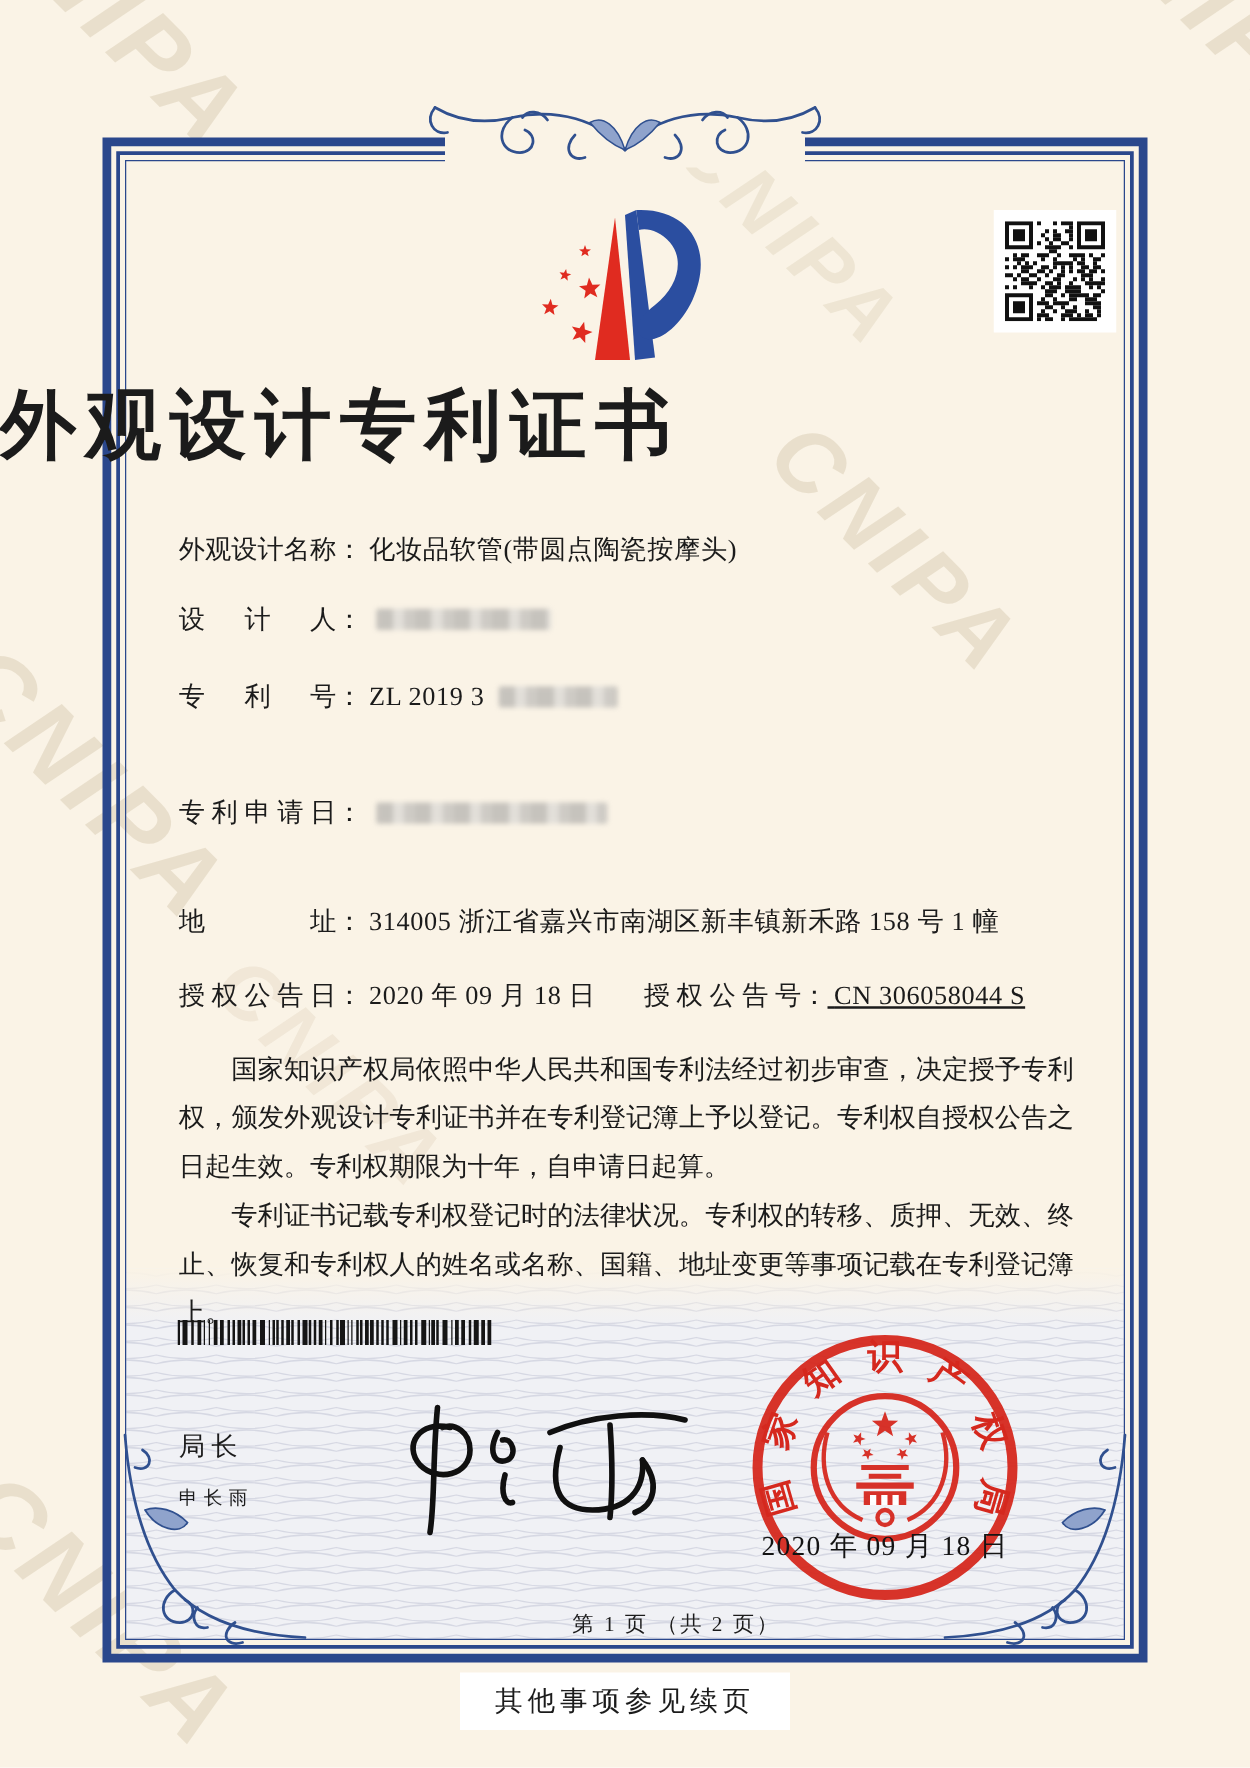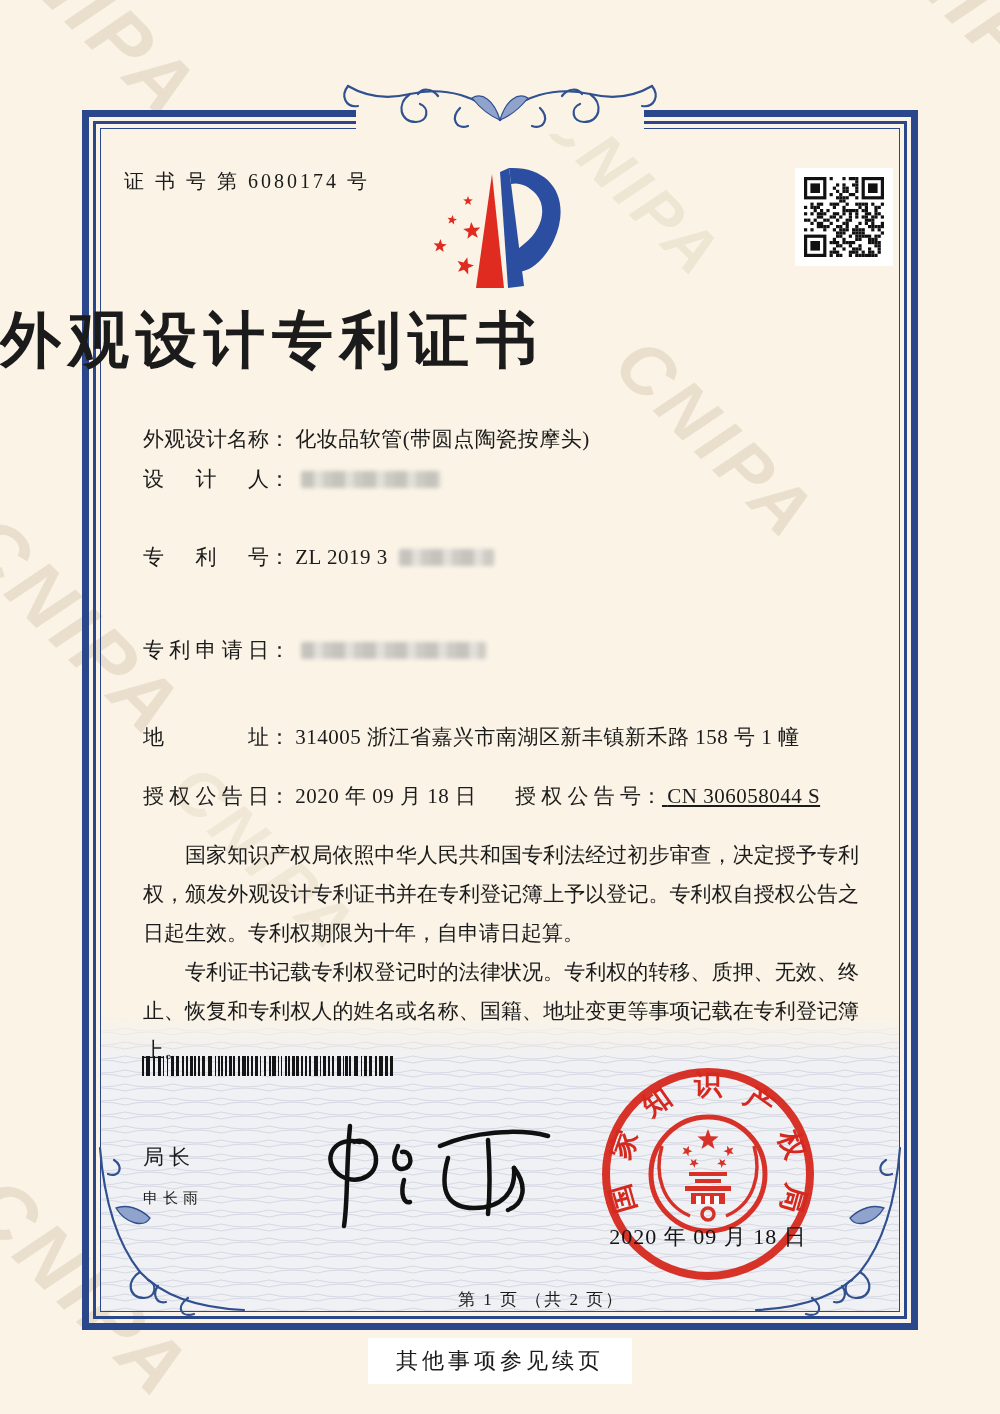--- a/index.html
+++ b/index.html
@@ -35,21 +35,21 @@
   #doc-title{position:absolute;left:0;top:300px;width:100%;font-size:61px;
              font-weight:bold;letter-spacing:7px;z-index:4;}
   
   .row{position:absolute;left:143px;width:740px;font-size:21px;line-height:28px;z-index:4;white-space:nowrap;}
   .lab{display:inline-block;width:126px;text-align:justify;text-align-last:justify;vertical-align:bottom;}
   .colon{display:inline-block;}
   .val{letter-spacing:.5px;}
   .redact{display:inline-block;height:17px;border-radius:2px;vertical-align:-2px;margin-left:6px;
           background:repeating-linear-gradient(90deg,#9c9c9c 0 13px,#cfcfcf 13px 22px,#ababab 22px 31px);
           filter:blur(2px);opacity:.55;}
-  #row-name{top:425px;} #row-designer{top:465px;} #row-patno{top:543px;}
+  #row-name{top:425px;} #row-designer{top:481px;} #row-patno{top:543px;}
   #row-filing{top:604px;margin-top:32px;} #row-patentee{top:664px;} #row-addr{top:723px;} #row-grant{top:782px;}
   #grant-no-group{position:absolute;left:372px;top:0;text-decoration:underline;}
   
   #body-text{position:absolute;left:143px;top:836px;width:716px;z-index:4;}
   #body-text p{margin:0;font-size:21px;line-height:39px;text-align:justify;text-indent:2em;}
   
   #barcode{position:absolute;left:142px;top:1056px;z-index:4;}
   #officer-title{position:absolute;left:143px;top:1143px;font-size:21px;letter-spacing:5px;
       font-family:"Liberation Sans","DejaVu Sans",sans-serif;z-index:4;}
   #officer-name{position:absolute;left:143px;top:1189px;font-size:15px;letter-spacing:5px;
@@ -148,21 +148,20 @@
       <path d="M58,152 C70,160 66,172 52,168"></path>
       <path d="M130,62 C120,78 102,82 96,72 C106,62 120,58 130,62" fill="#8fa3cc" stroke-width="1.4"></path>
       <path d="M138,28 C126,32 122,20 132,14"></path>
       <path d="M88,140 C94,148 90,158 80,156"></path>
     </g>
   </svg>
   <svg class="corner-fl" id="fl-left" width="150" height="170" viewBox="0 0 150 170">
     <use href="#flR" transform="translate(150,0) scale(-1,1)"></use>
   </svg>
 
-  <div id="cert-no">证 书 号 第 6080174 号</div>
 
   <svg id="logo" width="180" height="140" viewBox="0 0 180 140">
     <polygon points="80,18 64,132 92,132" fill="#e02b20"></polygon>
     <polygon points="88,16 97,12 112,130 96,132" fill="#2b4ea0"></polygon>
     <path d="M97,12 C140,10 160,44 142,84 C130,110 108,122 100,112 C94,104 102,96 112,88 C130,74 136,52 124,38 C116,29 106,26 99,28 Z" fill="#2b4ea0"></path>
     <g id="logo-stars" fill="#e02b20">
         <polygon points="56.0,40.0 57.2,43.3 60.8,43.5 58.0,45.6 58.9,49.0 56.0,47.1 53.1,49.0 54.0,45.6 51.2,43.5 54.8,43.3"></polygon>
         <polygon points="40.9,59.1 41.5,62.5 45.0,63.3 41.9,65.0 42.2,68.5 39.6,66.1 36.4,67.5 37.9,64.3 35.6,61.7 39.1,62.1"></polygon>
         <polygon points="59.2,66.0 61.9,71.8 68.3,71.5 63.7,75.9 65.9,81.8 60.3,78.8 55.4,82.7 56.5,76.5 51.2,73.0 57.5,72.1"></polygon>
         <polygon points="28.6,83.0 29.9,87.8 34.8,88.4 30.7,91.1 31.6,96.0 27.7,92.9 23.4,95.3 25.1,90.7 21.6,87.3 26.5,87.5"></polygon>

